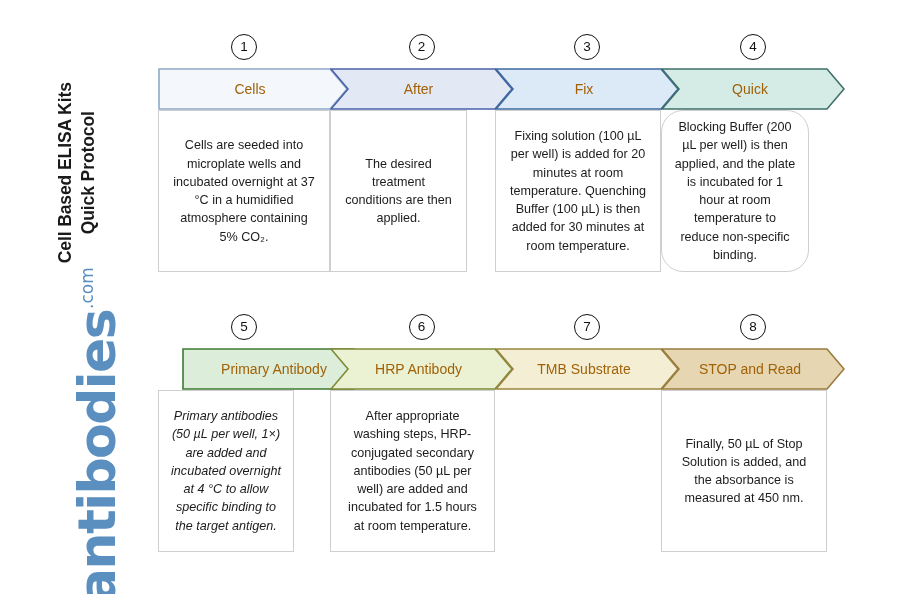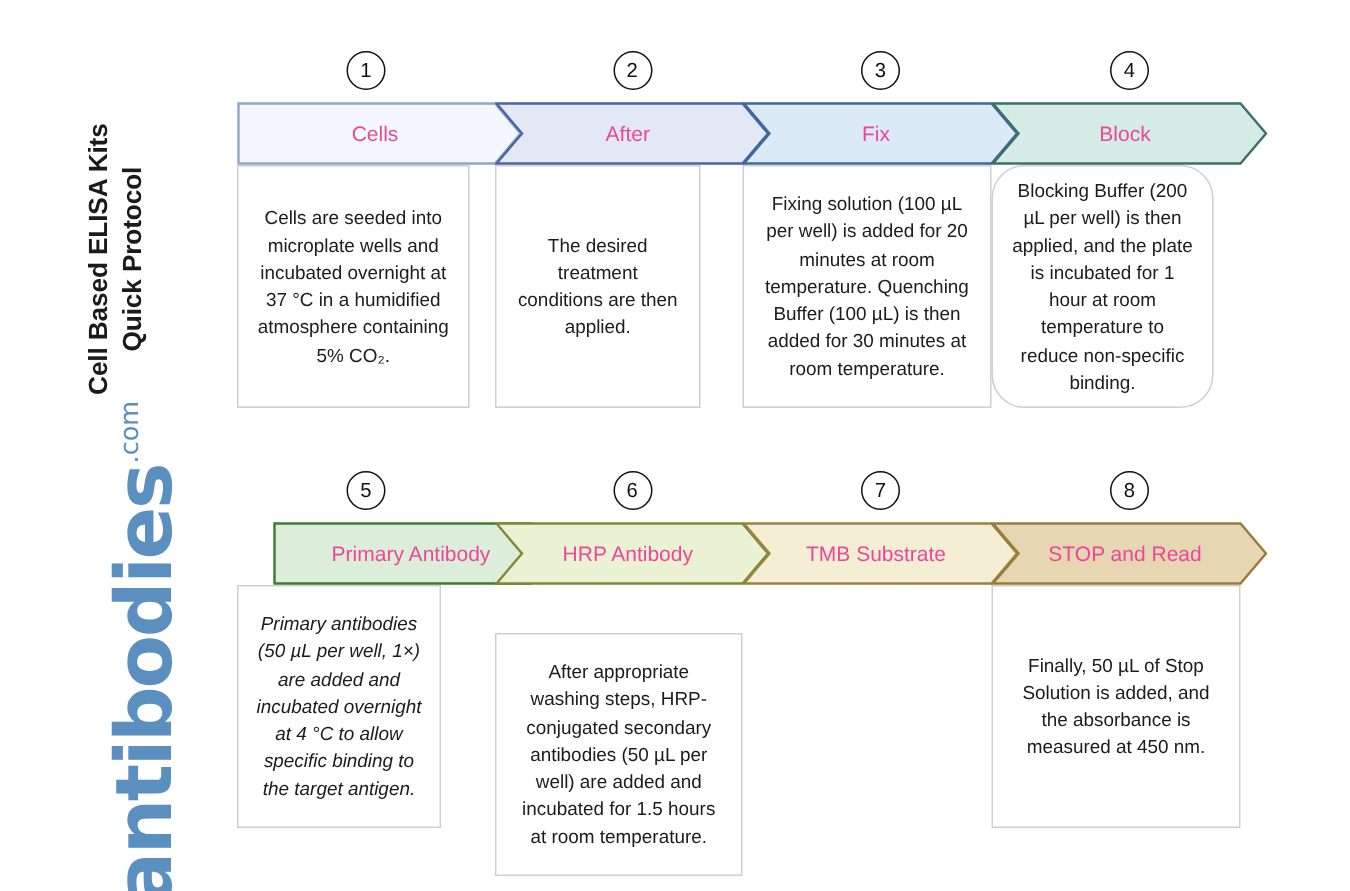--- a/index.html
+++ b/index.html
@@ -70,21 +70,21 @@
 
   .chev-strip{position:relative;height:42px;width:685px;}
   .chev{
     position:absolute;top:0;height:42px;
     box-sizing:border-box;
     display:flex;align-items:center;justify-content:center;
   }
   .chev svg{position:absolute;left:0;top:0;}
   .chev-label{
     position:relative;z-index:2;
-    font-size:14px;color:#ec4899;
+    font-size:14px;color:#a16207;
     text-align:center;
     padding-left:6px;padding-right:12px;
     white-space:nowrap;
   }
 
   .desc-strip{position:relative;width:685px;height:162px;}
   .desc-box{
     position:absolute;top:0;height:162px;
     box-sizing:border-box;
     border:1px solid #cfcfcf;
@@ -143,25 +143,25 @@
         <div class="chev" style="left: 337px; width: 184px;">
           <svg width="184" height="42" viewBox="0 0 184 42">
             <path d="M1,1 L166,1 L183,21 L166,41 L1,41 L18,21 Z" fill="#DCE9F7" stroke="#3D6A9E" stroke-width="1.6" stroke-linejoin="miter"></path>
           </svg>
           <span class="chev-label">Fix</span>
         </div>
         <div class="chev" style="left: 503px; width: 184px;">
           <svg width="184" height="42" viewBox="0 0 184 42">
             <path d="M1,1 L166,1 L183,21 L166,41 L1,41 L18,21 Z" fill="#D5ECE6" stroke="#3F6F68" stroke-width="1.6" stroke-linejoin="miter"></path>
           </svg>
-          <span class="chev-label">Block</span>
+          <span class="chev-label">Quick</span>
         </div>
       </div>
     <div class="desc-strip">
-        <div class="desc-box" style="left: 0px; width: 155px;">
+        <div class="desc-box" style="left: 0px; width: 172px;">
           <div class="desc-text">Cells are seeded into microplate wells and incubated overnight at 37 °C in a humidified atmosphere containing 5% CO₂.</div>
         </div>
         <div class="desc-box" style="left: 172px; width: 137px;">
           <div class="desc-text">The desired treatment conditions are then applied.</div>
         </div>
         <div class="desc-box" style="left: 337px; width: 166px;">
           <div class="desc-text">Fixing solution (100 µL per well) is added for 20 minutes at room temperature. Quenching Buffer (100 µL) is then added for 30 minutes at room temperature.</div>
         </div>
         <div class="desc-box" style="left: 503px; width: 148px; border-radius: 22px;">
           <div class="desc-text">Blocking Buffer (200 µL per well) is then applied, and the plate is incubated for 1 hour at room temperature to reduce non-specific binding.</div>
@@ -207,21 +207,21 @@
           <svg width="184" height="42" viewBox="0 0 184 42">
             <path d="M1,1 L166,1 L183,21 L166,41 L1,41 L18,21 Z" fill="#E6D6B2" stroke="#9A7B3E" stroke-width="1.6" stroke-linejoin="miter"></path>
           </svg>
           <span class="chev-label">STOP and Read</span>
         </div>
       </div>
     <div class="desc-strip">
         <div class="desc-box" style="left: 0px; width: 136px; font-style: italic;">
           <div class="desc-text">Primary antibodies (50 µL per well, 1×) are added and incubated overnight at 4 °C to allow specific binding to the target antigen.</div>
         </div>
-        <div class="desc-box" style="left: 172px; width: 165px; margin-top: 32px;">
+        <div class="desc-box" style="left: 172px; width: 165px;">
           <div class="desc-text">After appropriate washing steps, HRP-conjugated secondary antibodies (50 µL per well) are added and incubated for 1.5 hours at room temperature.</div>
         </div>
         <div class="desc-box" style="left: 503px; width: 166px;">
           <div class="desc-text">Finally, 50 µL of Stop Solution is added, and the absorbance is measured at 450 nm.</div>
         </div>
       </div>
   </div>
 
 </div>
 

